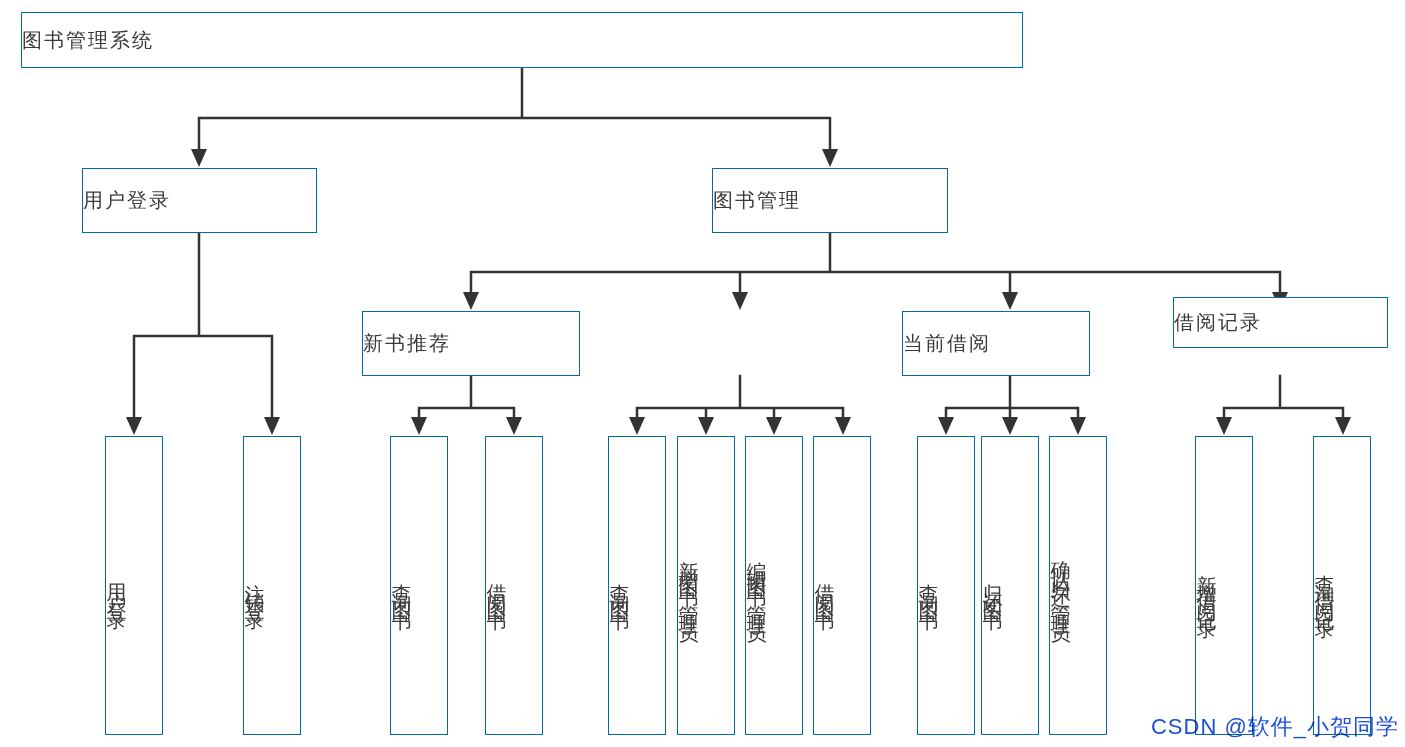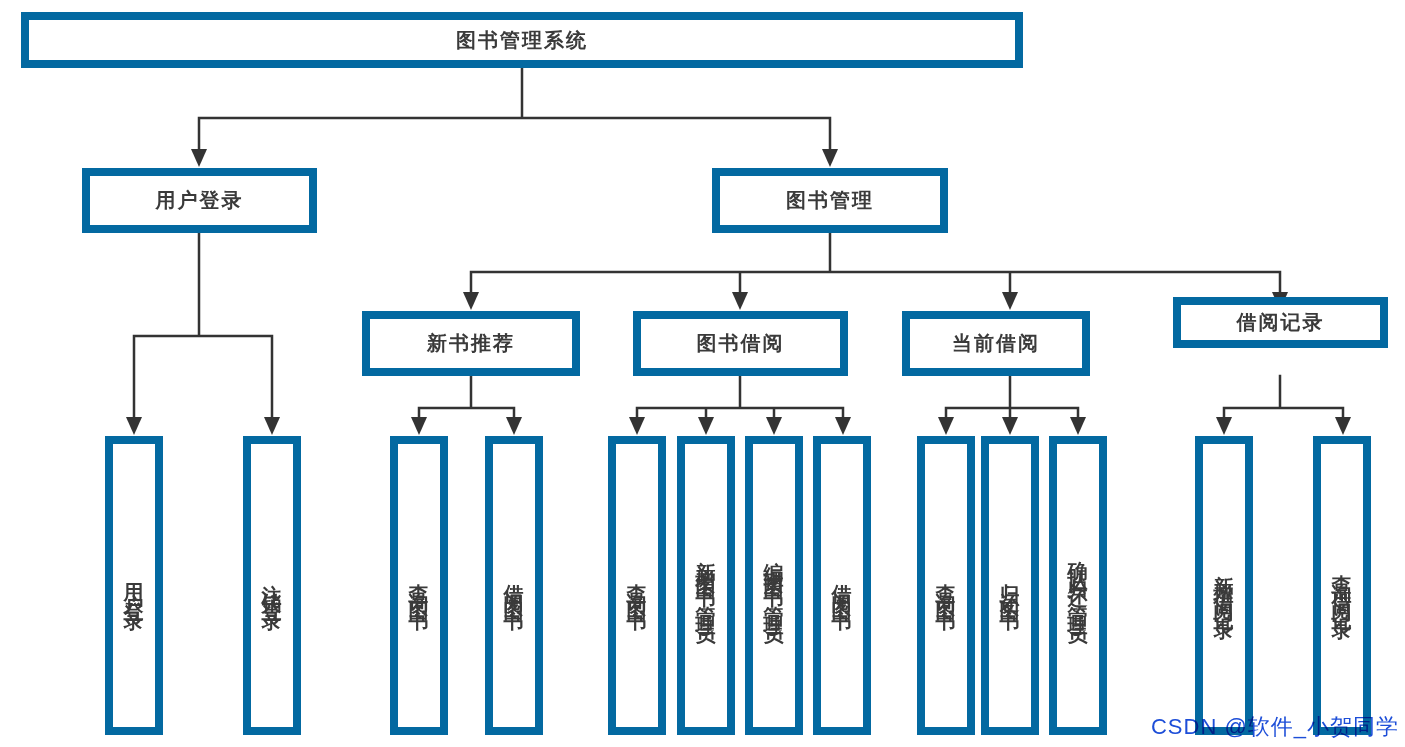--- a/index.html
+++ b/index.html
@@ -16,27 +16,25 @@
   }
   .connectors {
     position: absolute;
     left: 0; top: 0;
     width: 1405px; height: 747px;
     z-index: 1;
   }
   .box {
     position: absolute;
     background: #ffffff;
-    border: 8px solid #0369a1;
+    border: 1px solid #0369a1;
     box-sizing: border-box;
     display: flex;
     align-items: center;
-    justify-content: center;
     z-index: 2;
-    font-weight: bold;
   }
   .hlabel {
     font-size: 20px;
     color: #3a3a3a;
     letter-spacing: 2px;
     white-space: nowrap;
   }
   .leaf {
     top: 436px;
     width: 58px;
@@ -107,23 +105,20 @@
   <div class="box" style="left:82px;top:168px;width:235px;height:65px">
     <span class="hlabel">用户登录</span>
   </div>
   <div class="box" style="left:362px;top:311px;width:218px;height:65px">
     <span class="hlabel">新书推荐</span>
   </div>
 
   <div class="box" style="left:712px;top:168px;width:236px;height:65px">
     <span class="hlabel">图书管理</span>
   </div>
-  <div class="box" style="left:633px;top:311px;width:215px;height:65px">
-    <span class="hlabel">图书借阅</span>
-  </div>
   <div class="box" style="left:902px;top:311px;width:188px;height:65px">
     <span class="hlabel">当前借阅</span>
   </div>
   <div class="box" style="left:1173px;top:297px;width:215px;height:51px">
     <span class="hlabel">借阅记录</span>
   </div>
 
   <div class="box leaf" style="left:105px">
     <span class="vlabel">用户登录</span>
   </div>

